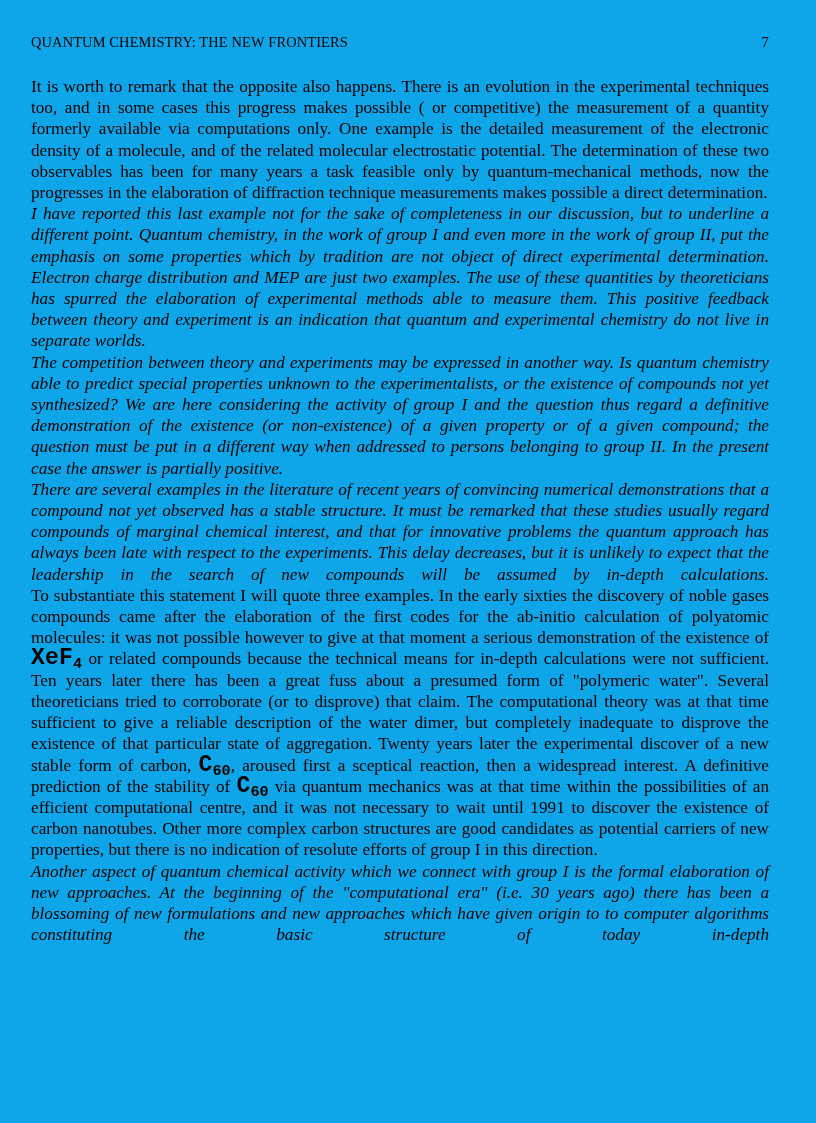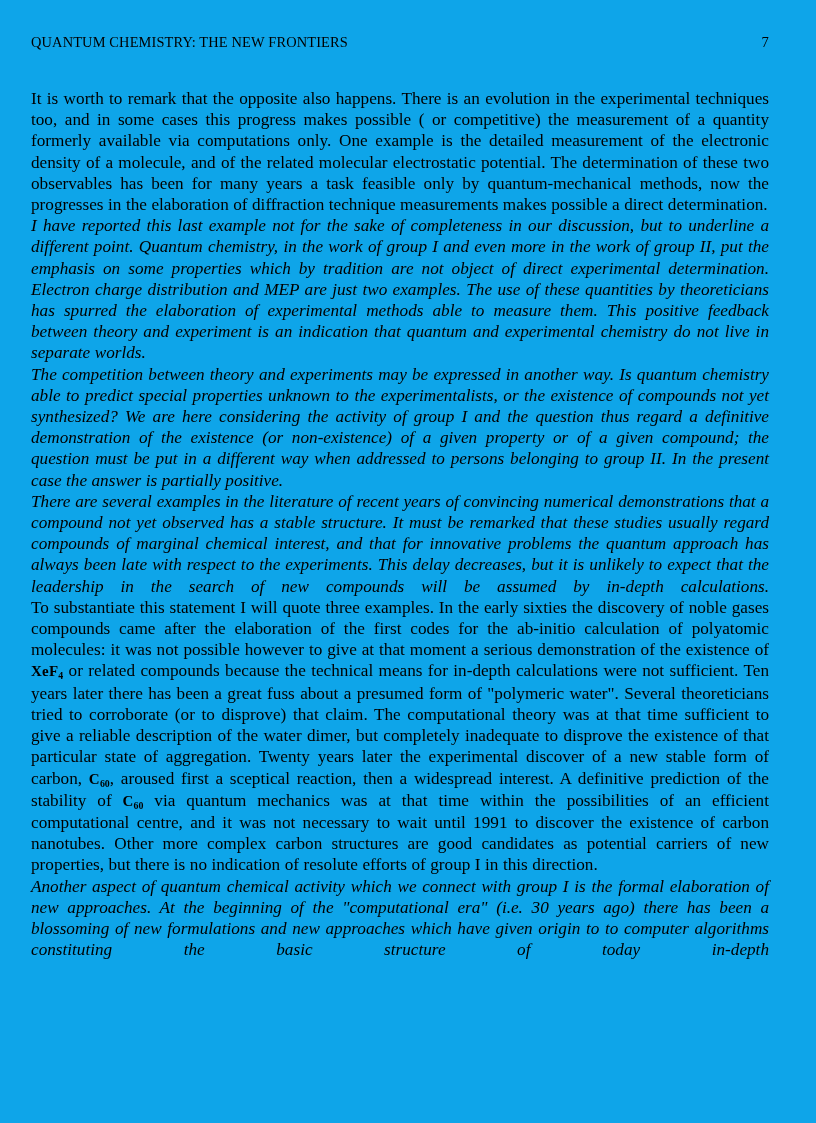--- a/index.html
+++ b/index.html
@@ -39,21 +39,21 @@
   }
   .running-head .title {
     white-space: nowrap;
     font-family: "Liberation Serif", "DejaVu Serif", serif;
   }
   .running-head .folio {
     font-size: 14.6px;
     padding-right: 0px;
   }
   .body-block {
-    margin-top: 34px;
+    margin-top: 22px;
   }
   p.para {
     margin: 0 0 0 0;
     text-align: justify;
     text-justify: inter-word;
     font-size: 17.2px;
     line-height: 21.2px;
     word-spacing: 0.2px;
     hyphens: none;
   }
@@ -63,23 +63,23 @@
   
   p.gap-before {
     margin-top: 21px;
     font-style: italic;
   }
   p.last-line-full {
     text-align-last: justify;
   }
   
   .formula {
-    font-family: Liberation Serif, serif;
+    font-family: Liberation Mono, monospace;
     font-weight: bold;
-    font-size: 15px;
+    font-size: 23px;
     letter-spacing: 0.2px;
   }
   .formula sub {
     font-size: 0.66em;
     font-weight: bold;
     vertical-align: -0.28em;
     letter-spacing: 0;
   }
   sub {
     line-height: 0;

